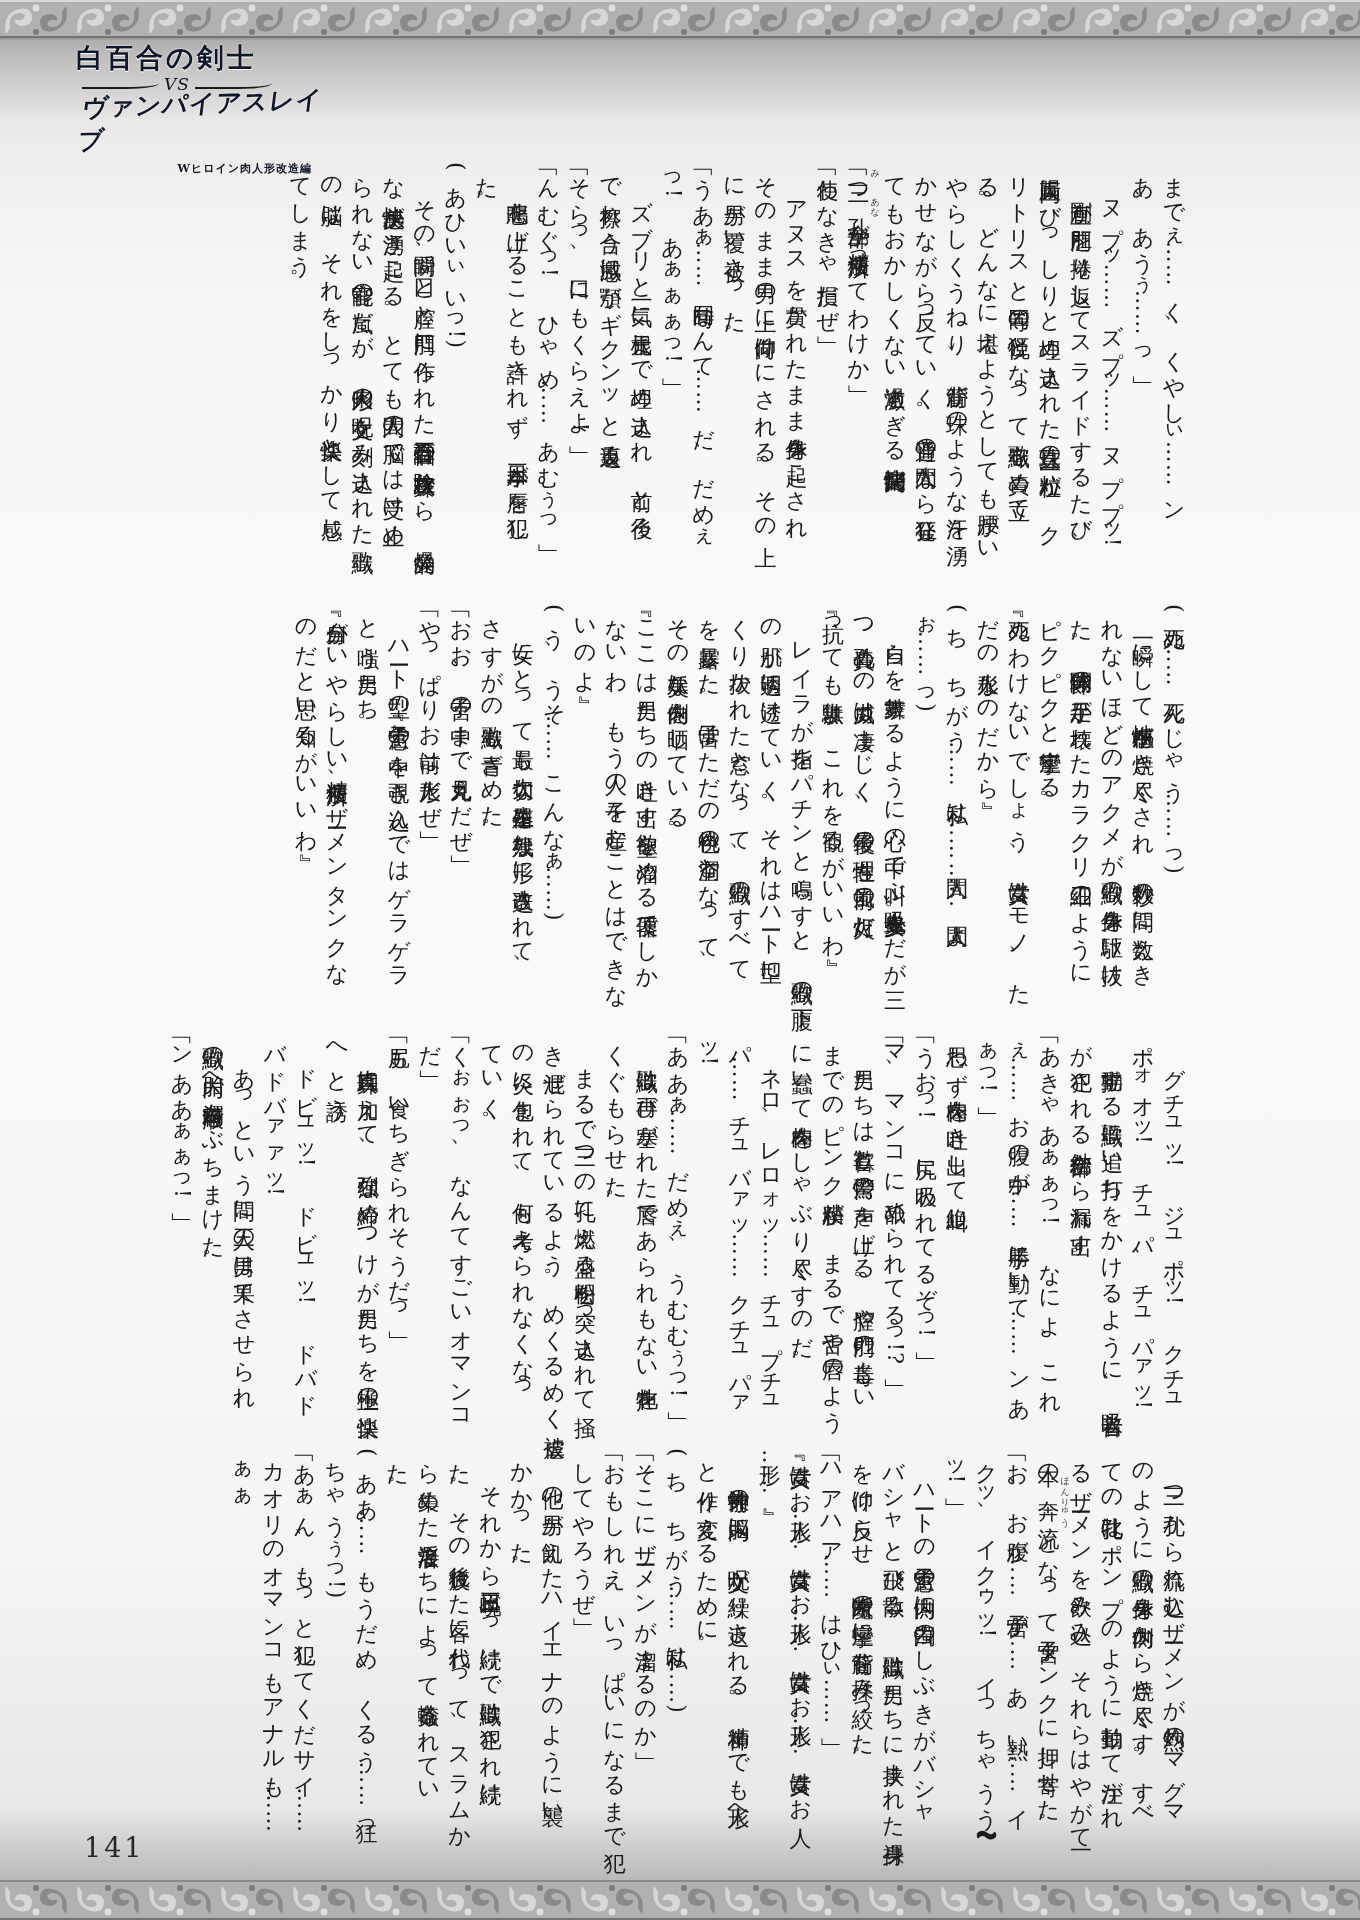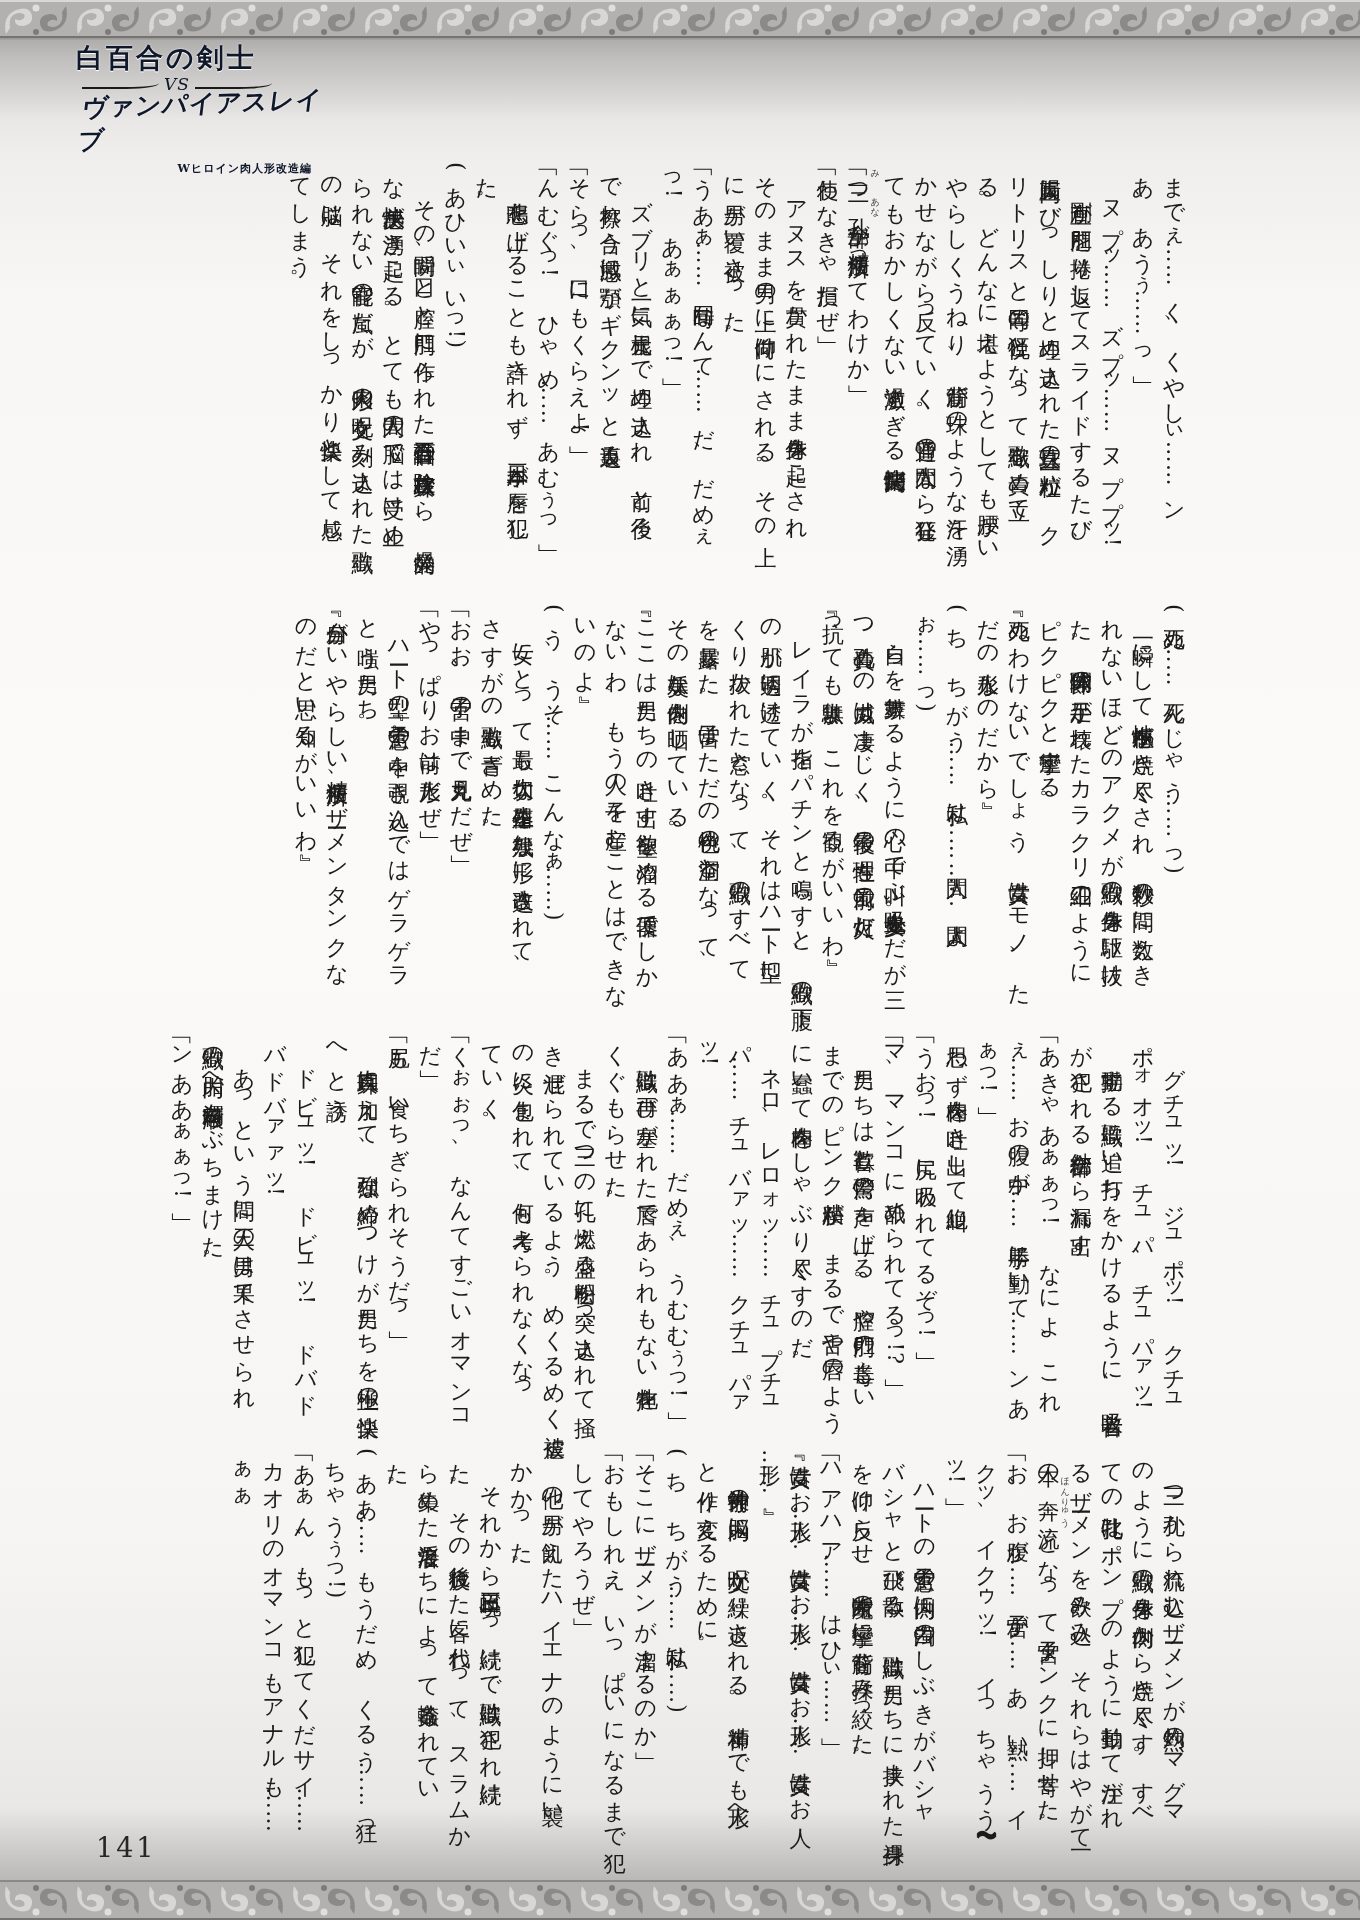--- a/index.html
+++ b/index.html
@@ -38,21 +38,20 @@
   .band ruby rt{font-size:9px;letter-spacing:0;opacity:.85;}
   .b1{top:162px;}
   .b2{top:604px;}
   .b3{top:1030px;}
   .b4{top:1448px;}
 
   .page-number{
     position:absolute;left:84px;top:1832px;
     font-size:27px;letter-spacing:3px;color:#262626;
     font-family:"DejaVu Serif","Liberation Serif",serif;
-    margin-left:12px;
   }
 </style>
 </head>
 <body>
 
 <svg class="strip top" xmlns="http://www.w3.org/2000/svg">
   <defs>
     <pattern id="orn-top" width="72" height="40" patternUnits="userSpaceOnUse">
       <rect width="72" height="40" fill="#b2b1af"></rect>
       <path d="M6 34 Q2 16 16 10 Q30 5 32 16 Q33 25 22 26 Q14 26 15 19 Q20 22 24 18 Q27 13 18 13 Q8 15 10 28 Z" fill="#d8d7d5"></path>

